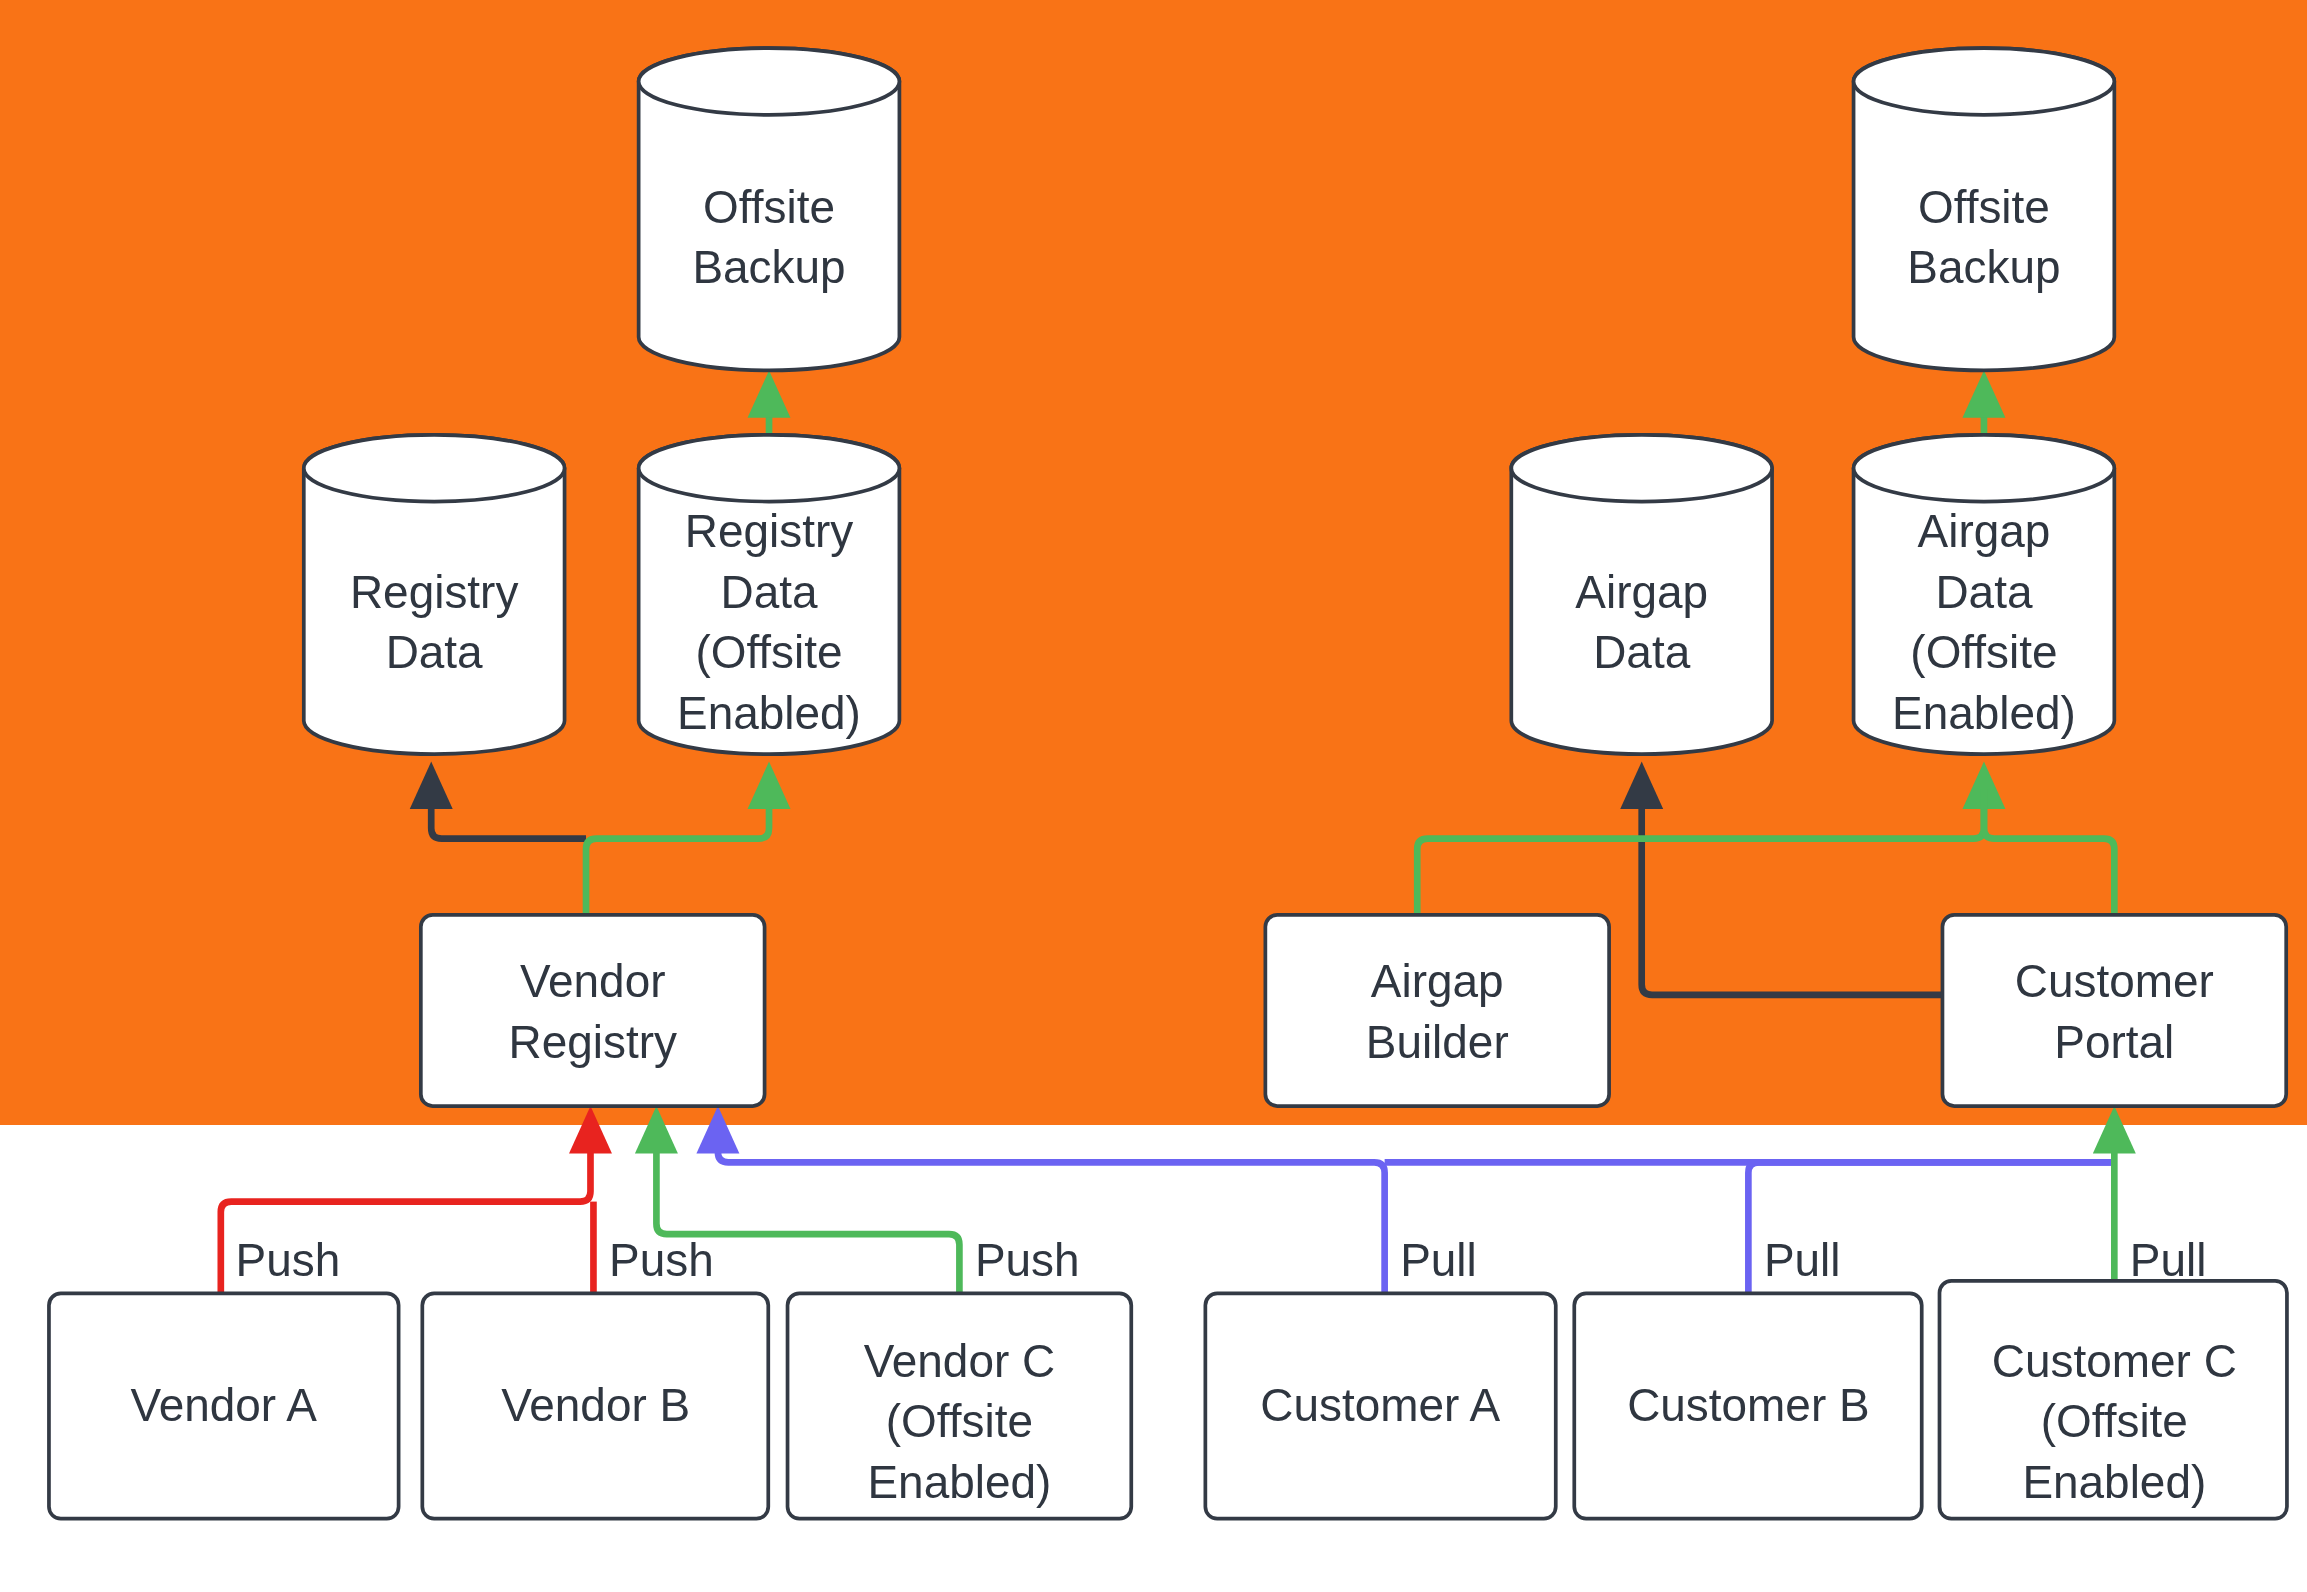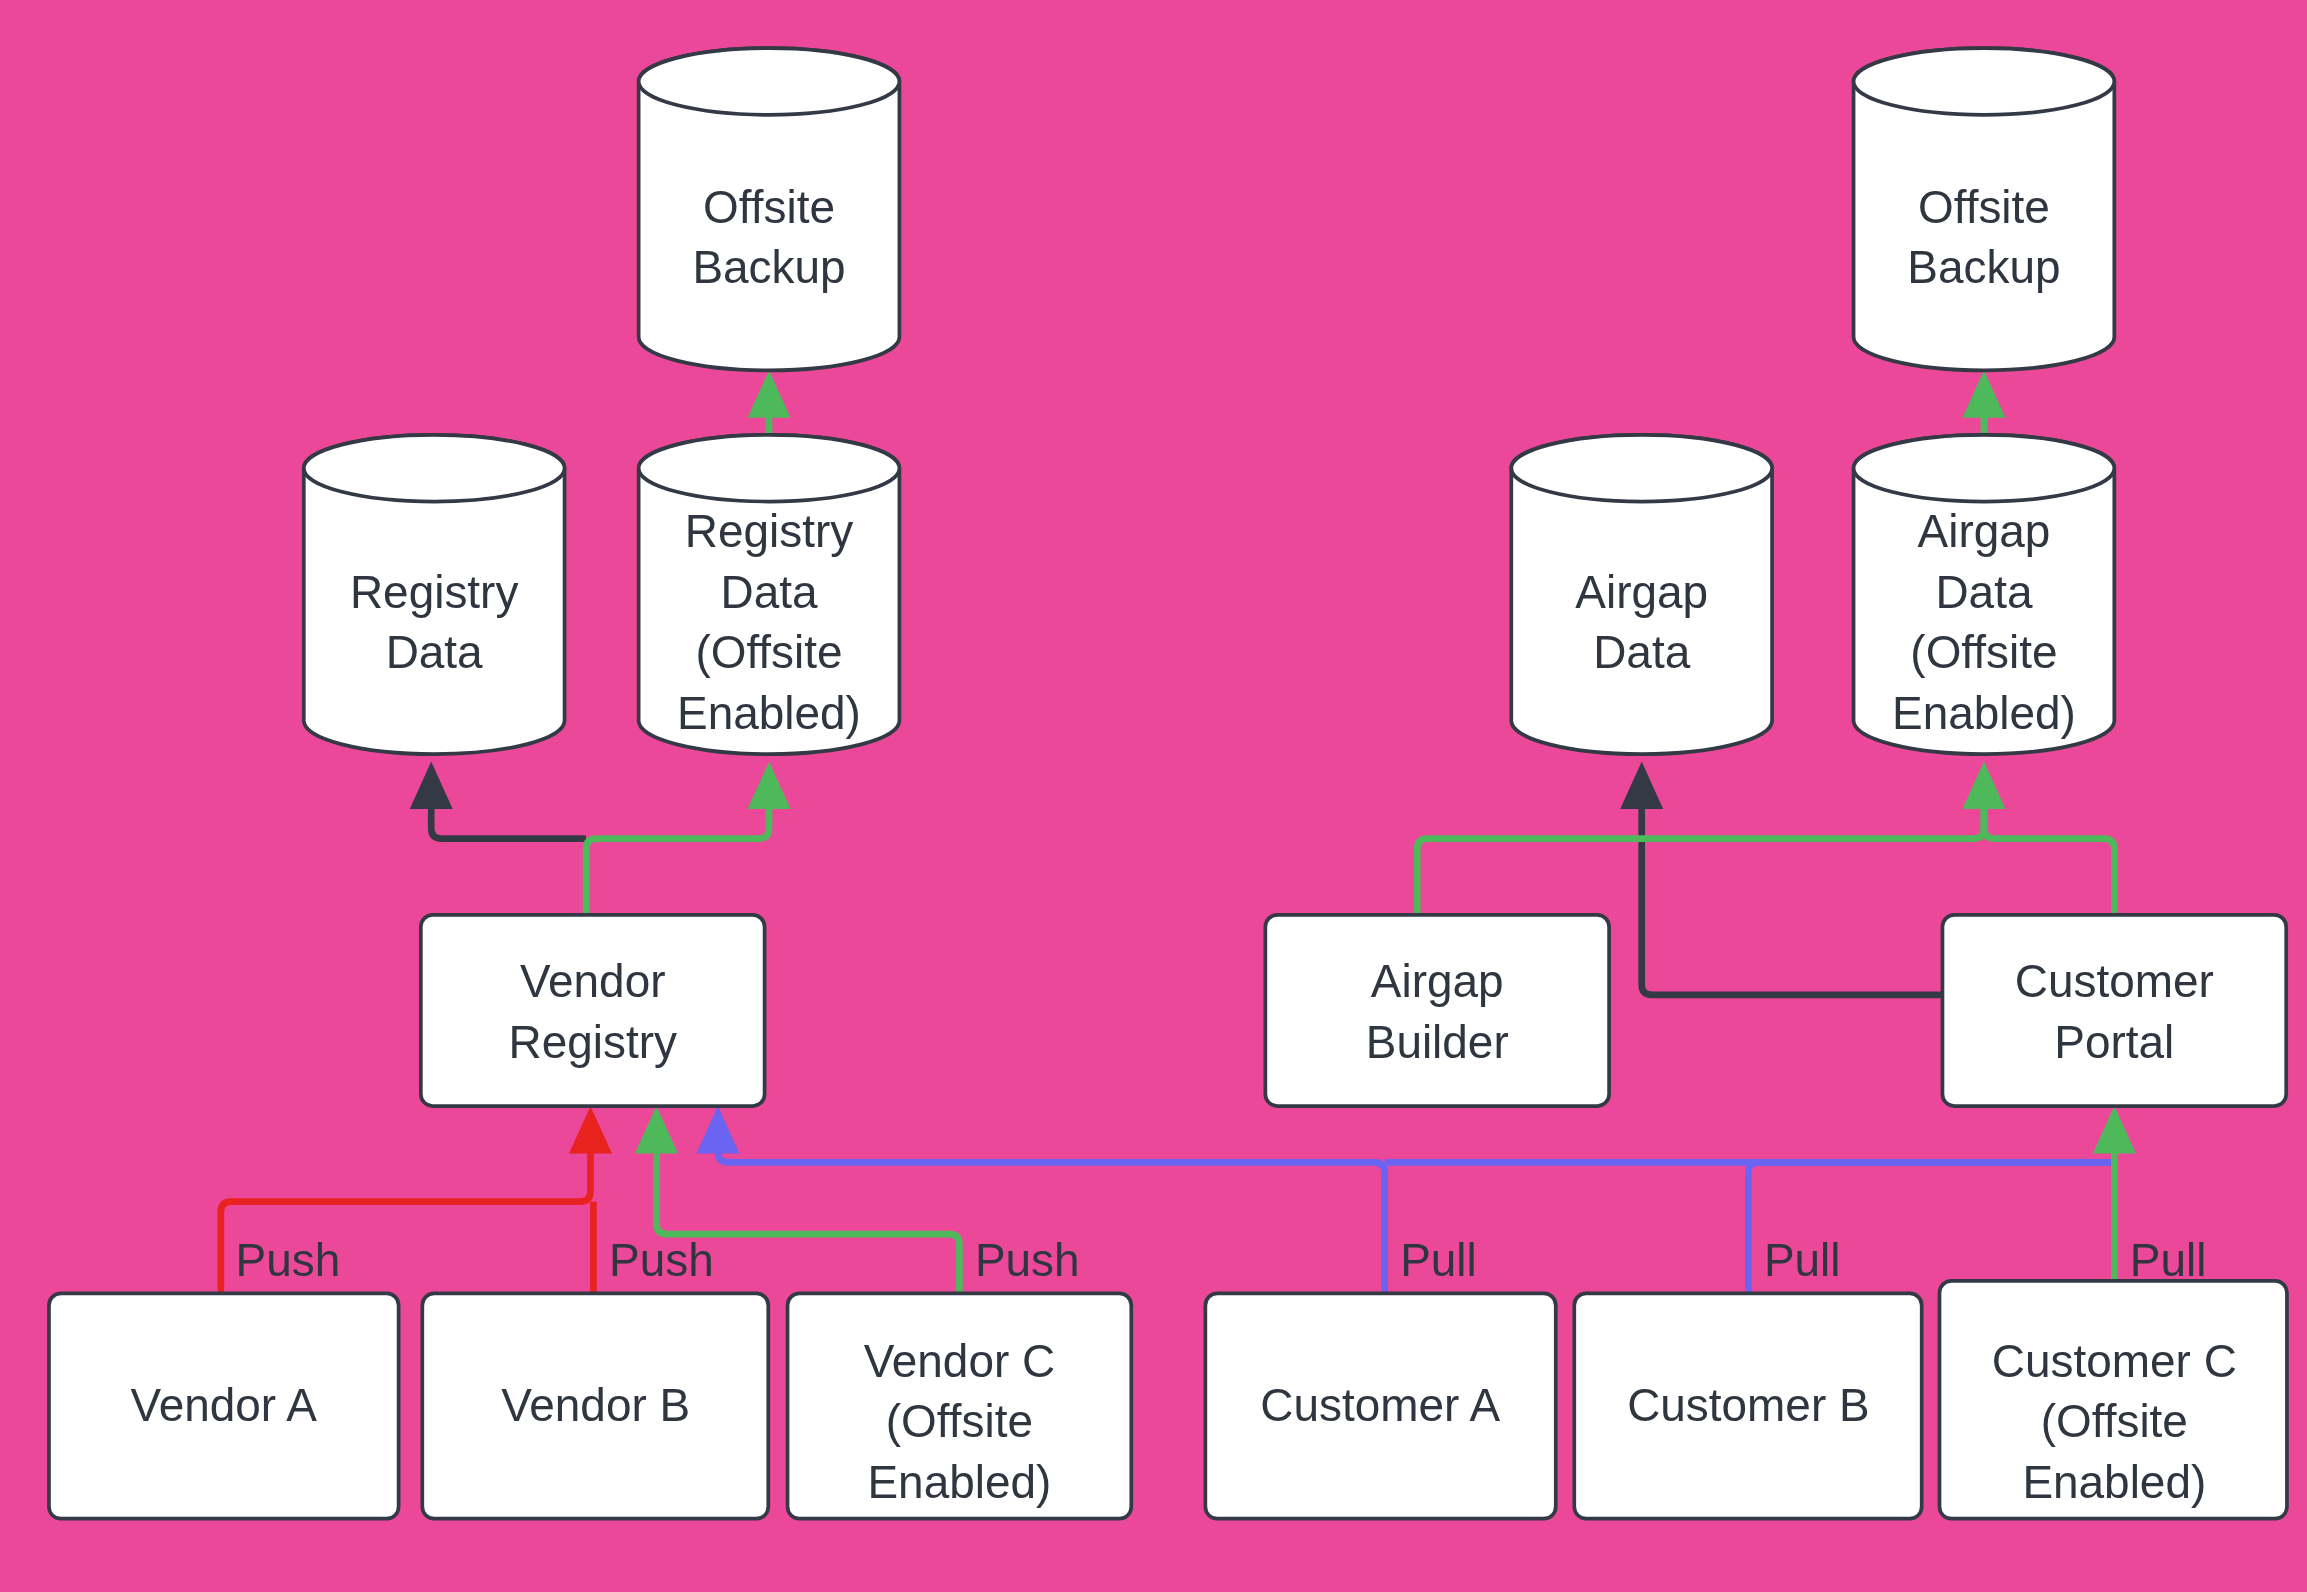--- a/index.html
+++ b/index.html
@@ -9,22 +9,22 @@
   }
   body {
     width: 2307px;
     height: 1592px;
     overflow: hidden;
     font-family: "Liberation Sans", sans-serif;
   }
   #diagram-root {
     position: relative;
     width: 2307px;
-    height: 1592px;
-    background: #ec4899;
+    height: 1125px;
+    background: #f97316;
   }
   svg#diagram-svg {
     display: block;
     width: 2307px;
     height: 1592px;
   }
   .node-shape {
     fill: #ffffff;
     stroke: #333a45;
     stroke-width: 5;

